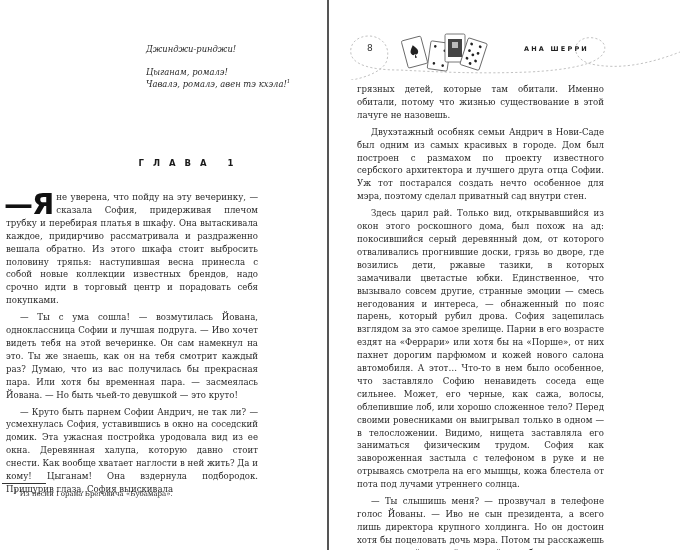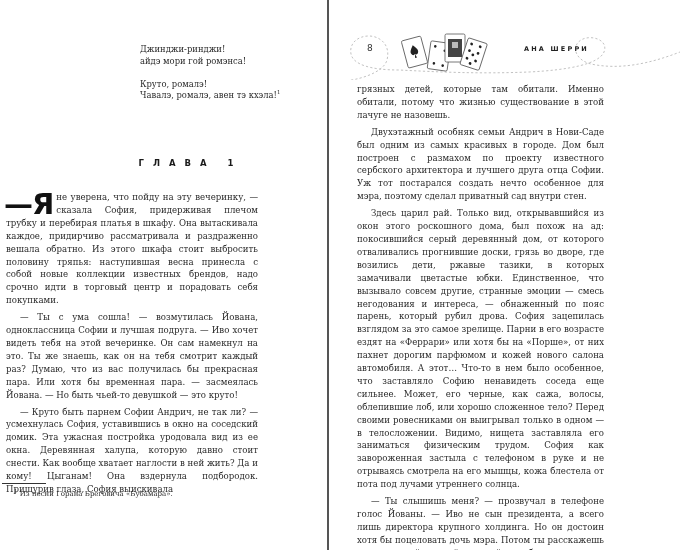--- a/index.html
+++ b/index.html
@@ -2,21 +2,21 @@
 <html><head>
 <meta charset="utf-8">
 <style>
   html, body { margin:0; padding:0; background:#fff; }
   body { width:680px; height:550px; position:relative; overflow:hidden;
          font-family:"DejaVu Serif", serif; color:#2a2a2a; }
   .page { position:absolute; top:0; height:550px; background:#fff; }
   .page-left { left:0; width:327px; border-right:2px solid #555; }
   .page-right { left:329px; width:351px; }
 
-  .epigraph { position:absolute; left:140px; top:44px; font-size:8.4px; line-height:11.6px; color:#2a2a2a; }
+  .epigraph { position:absolute; left:146px; top:44px; font-size:8.4px; line-height:11.6px; color:#2a2a2a;font-style:italic; }
   .epigraph .stanza { margin-bottom:11.6px; }
   .epigraph .line { display:block; white-space:nowrap; }
   sup { font-size:5.5px; vertical-align:super; line-height:0; }
 
   .chapter-title { position:absolute; left:0; width:381px; top:158px; text-align:center;
                    font-family:"DejaVu Sans", sans-serif; font-weight:bold; font-size:8.5px;
                    letter-spacing:9px; color:#1a1a1a; }
 
   .text { position:absolute; font-size:8.6px; line-height:12.9px; text-align:justify; color:#2a2a2a; }
   .text p { margin:4px; text-indent:14px; }
@@ -37,24 +37,23 @@
             font-weight:bold; font-size:6.5px; letter-spacing:2.2px; color:#222;padding-left:36px; }
   .cards { position:absolute; left:70px; top:30px; width:100px; height:45px; }
 </style>
 </head>
 <body>
 
 <div class="page page-left">
   <div class="epigraph">
     <div class="stanza">
       <span class="line">Джинджи-ринджи!</span>
-      <span class="line">айдэ мори гой ромэнса!</span>
     </div>
     <div class="stanza">
-      <span class="line">Круто, ромалэ!</span>
+      <span class="line">Цыганам, ромалэ!</span>
       <span class="line"><span>Чавалэ, ромалэ, авен тэ кхэла!</span><sup>1</sup></span>
     </div>
   </div>
 
   <div class="chapter-title">ГЛАВА 1</div>
 
   <div class="text left-text">
     <p class="noindent"><span class="dropcap">—Я</span><span>не уверена, что пойду на эту вечеринку, — сказала София, придерживая плечом трубку и перебирая платья в шкафу. Она вытаскивала каждое, придирчиво рассматривала и раздраженно вешала обратно. Из этого шкафа стоит выбросить половину тряпья: наступившая весна принесла с собой новые коллекции известных брендов, надо срочно идти в торговый центр и порадовать себя покупками.</span></p>
     <p>— Ты с ума сошла! — возмутилась Йована, одноклассница Софии и лучшая подруга. — Иво хочет видеть тебя на этой вечеринке. Он сам намекнул на это. Ты же знаешь, как он на тебя смотрит каждый раз? Думаю, что из вас получилась бы прекрасная пара. Или хотя бы временная пара. — засмеялась Йована. — Но быть чьей-то девушкой — это круто!</p>
     <p>— Круто быть парнем Софии Андрич, не так ли? — усмехнулась София, уставившись в окно на соседский домик. Эта ужасная постройка уродовала вид из ее окна. Деревянная халупа, которую давно стоит снести. Как вообще хватает наглости в ней жить? Да и кому! Цыганам! Она вздернула подбородок. Прищурив глаза, София выискивала</p>

